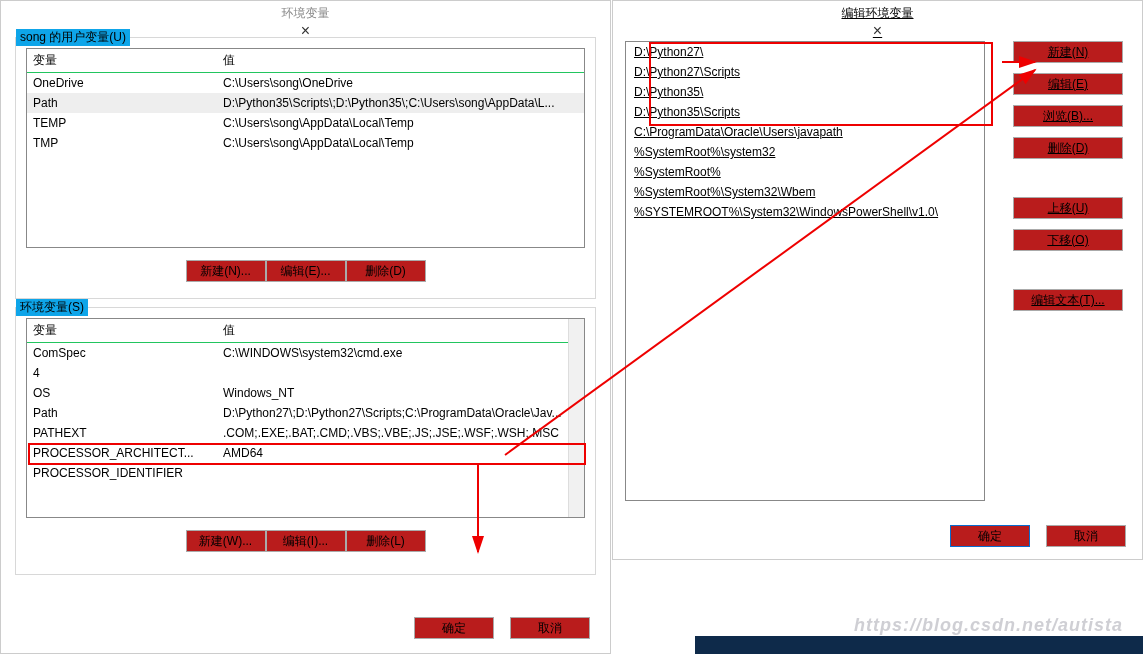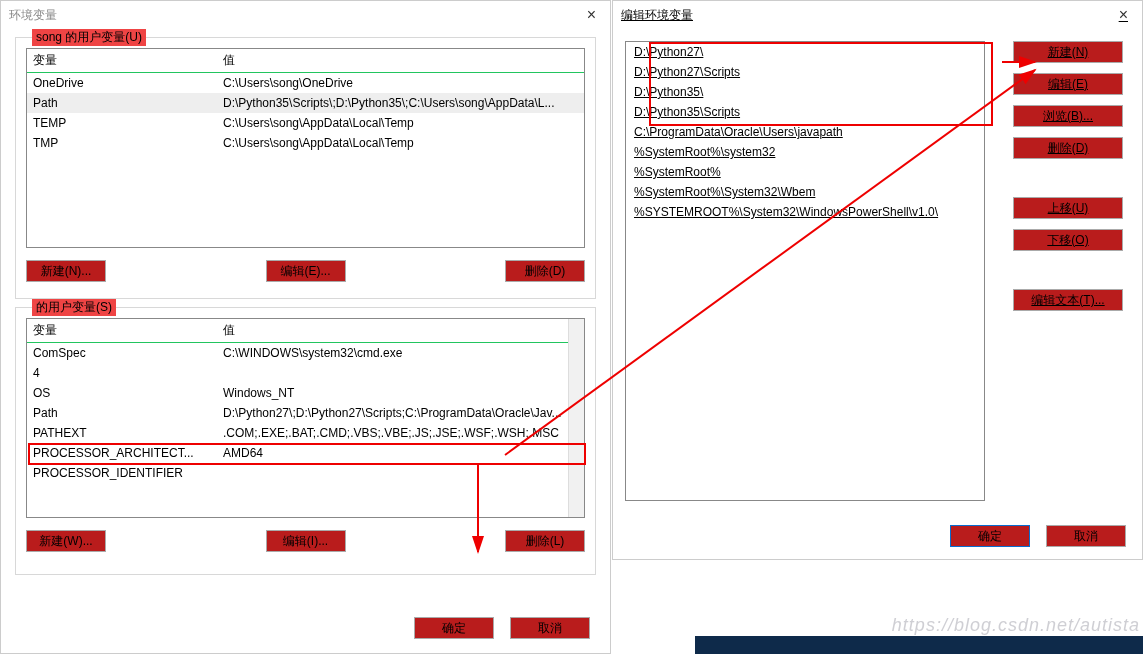--- a/index.html
+++ b/index.html
@@ -19,34 +19,35 @@
   border: 1px solid #ccc;
 }
 .dialog.left { left: 0; top: 0; width: 611px; height: 654px; }
 .dialog.right { left: 612px; top: 0; width: 531px; height: 560px; text-decoration: underline; }
 .titlebar {
   display: flex;
   align-items: center;
   padding: 4px 8px;
   height: 28px;
   font-size: 12px;
+  flex-direction: column;
 }
 .titlebar .title { flex: 1; color: #888; }
 .dialog.right .titlebar .title { color: #000; }
 .titlebar .close { font-size: 16px; padding: 0 6px; cursor: pointer; color: #333; }
 .group {
   margin: 8px 14px;
   border: 1px solid #d8d8d8;
   padding: 10px;
   position: relative;
 }
 .group-label {
   position: absolute;
-  top: -9px; left: 16px;
-  background: #ef4444;
+  top: -9px; left: 0;
+  background: #0ea5e9;
   padding: 0 4px;
   font-size: 12px;
 }
 .tbl {
   border: 1px solid #888;
   width: 100%;
   height: 190px;
   overflow: hidden;
   position: relative;
 }
@@ -59,22 +60,21 @@
   padding: 3px 6px;
   white-space: nowrap;
   overflow: hidden;
   text-overflow: ellipsis;
 }
 .col.k { width: 190px; }
 .col.v { flex: 1; }
 .tbl-row.sel { background: #eee; }
 .btnrow {
   display: flex;
-  justify-content: space-between;
-  gap: 12px;
+  justify-content: center;
   margin-top: 12px;
 }
 .btn {
   min-width: 80px;
   height: 22px;
   border: 1px solid #aaa;
   background: #b91c1c;
   font-size: 12px;
   padding: 0 10px;
   cursor: pointer;
@@ -131,25 +131,26 @@
   gap: 16px;
 }
 .blue-strip {
   position: absolute;
   left: 695px; bottom: 0;
   width: 448px; height: 18px;
   background: #0e2a4a;
 }
 .watermark {
   position: absolute;
-  right: 3px; bottom: 18px;
+  right: 20px; bottom: 18px;
   color: rgba(160,160,170,0.5);
   font-size: 18px;
   font-style: italic;
   letter-spacing: 1px;
+  font-weight: bold;
 }
 
 .redbox { position: absolute; border: 2px solid #e00; pointer-events: none; }
 svg.anno { position: absolute; left:0; top:0; width:1143px; height:654px; pointer-events:none; }
 </style>
 </head>
 <body>
 
 <div class="dialog left">
   <div class="titlebar">
@@ -184,21 +185,21 @@
         </div>
     </div>
     <div class="btnrow">
       <button class="btn">新建(N)...</button>
       <button class="btn">编辑(E)...</button>
       <button class="btn">删除(D)</button>
     </div>
   </div>
 
   <div class="group" style="height:268px;">
-    <span class="group-label">的用户变量(S)</span>
+    <span class="group-label">环境变量(S)</span>
     <div class="tbl" style="height:200px;">
       <div class="tbl-head">
         <div class="col k">变量</div>
         <div class="col v">值</div>
       </div>
       <div id="sys-rows">
           <div class="tbl-row">
             <div class="col k">ComSpec</div>
             <div class="col v">C:\WINDOWS\system32\cmd.exe</div>
           </div>

